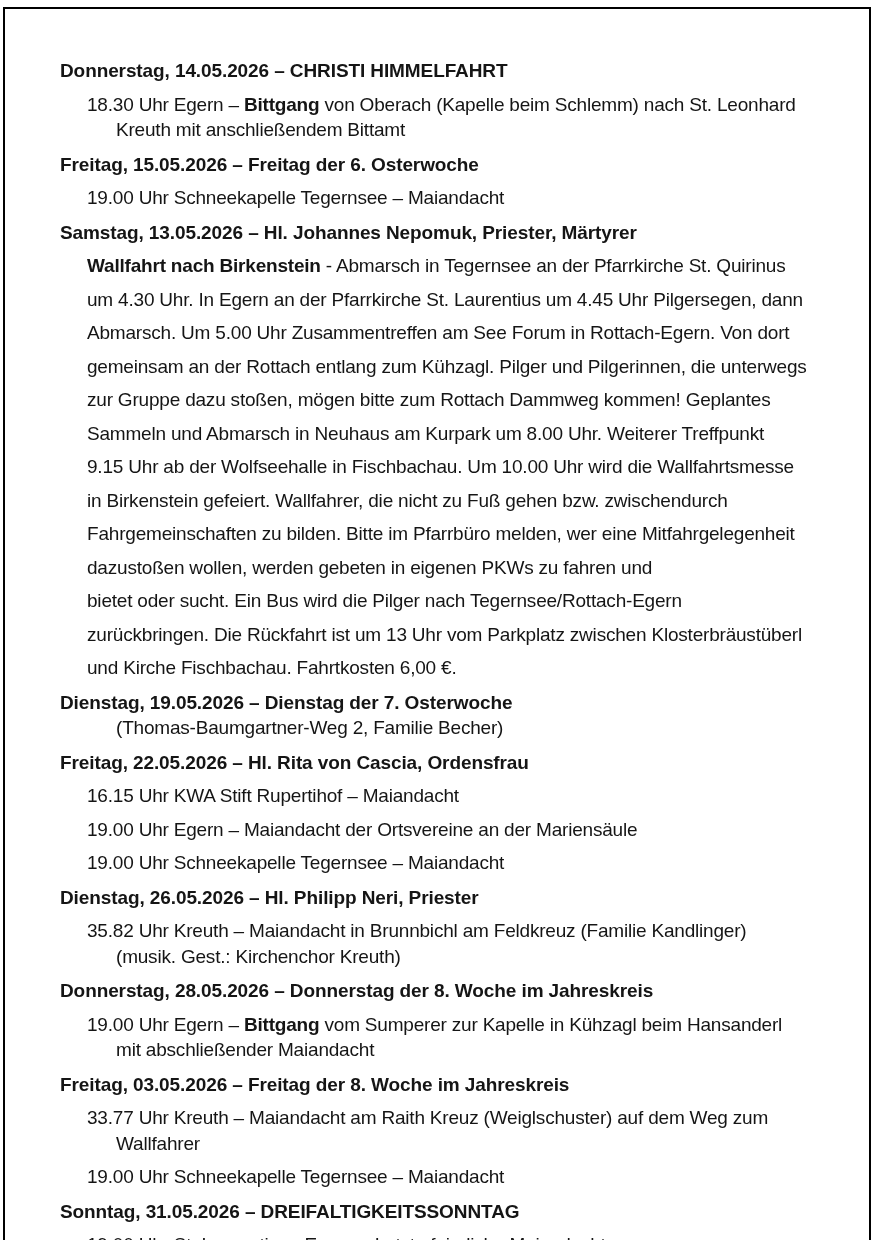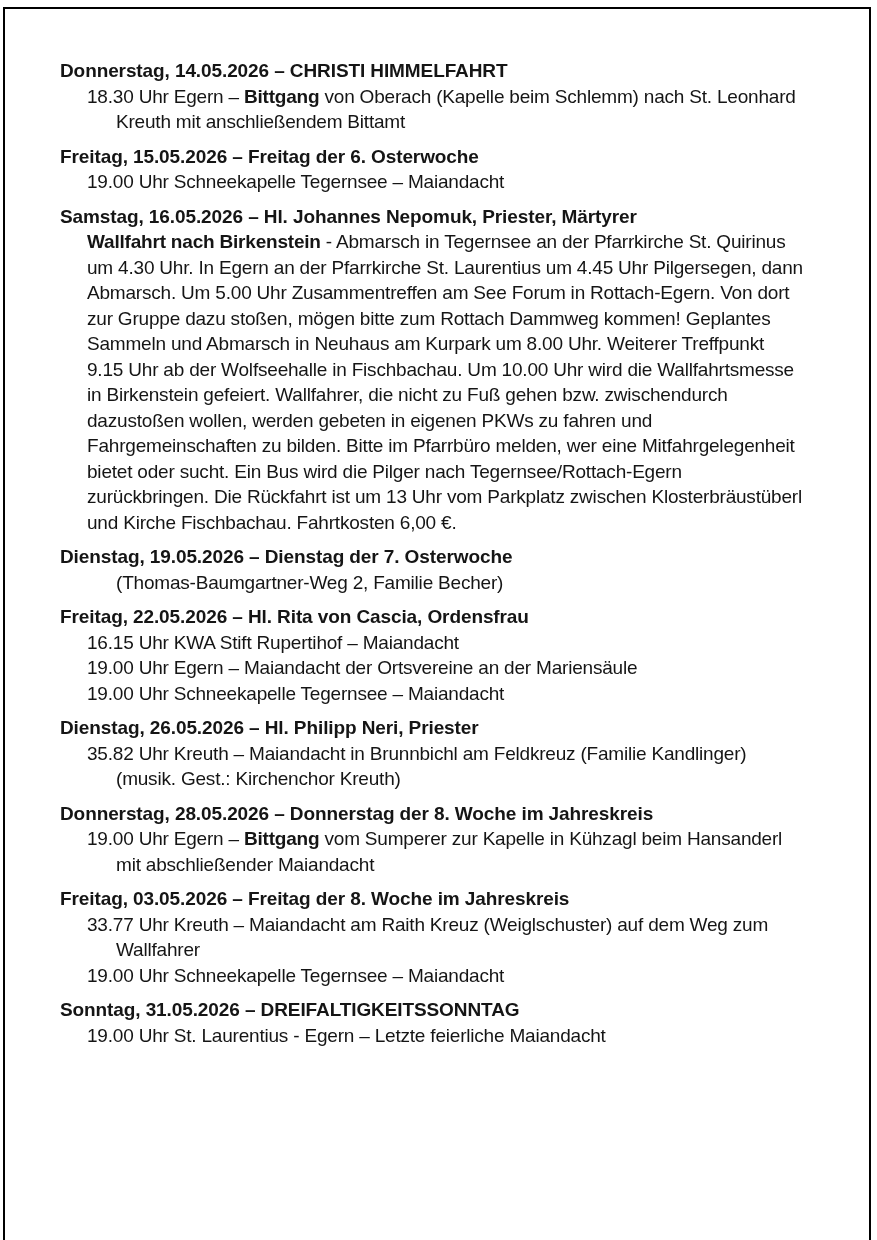--- a/index.html
+++ b/index.html
@@ -38,51 +38,52 @@
   .line {
     font-size: 19px;
     line-height: 25.5px;
     letter-spacing: -0.2px;
     white-space: nowrap;
   }
   .heading {
     font-weight: bold;
     letter-spacing: -0.1px;
   }
-  .ind1 { padding-left: 27px; }
+  .ind1 { padding-left: 27px; margin-top: 8px; }
   .ind2 { padding-left: 56px; }
   .b { font-weight: bold; }
 </style>
 </head>
 <body>
 
 <div class="frame"></div>
 
 <div class="doc">
 
 <div class="block">
       <div class="line heading">Donnerstag, 14.05.2026 – CHRISTI HIMMELFAHRT</div>
       <div class="line ind1"><span>18.30 Uhr Egern – </span><span class="b">Bittgang</span><span> von Oberach (Kapelle beim Schlemm) nach St. Leonhard</span></div>
       <div class="line ind2"><span>Kreuth mit anschließendem Bittamt</span></div>
     </div>
     <div class="block">
       <div class="line heading">Freitag, 15.05.2026 – Freitag der 6. Osterwoche</div>
       <div class="line ind1"><span>19.00 Uhr Schneekapelle Tegernsee – Maiandacht</span></div>
     </div>
     <div class="block">
-      <div class="line heading">Samstag, 16.05.2026 – Hl. Johannes Nepomuk, Priester, Märtyrer</div>
+      <div class="line heading">Samstag, 13.05.2026 – Hl. Johannes Nepomuk, Priester, Märtyrer</div>
       <div class="line ind1"><span class="b">Wallfahrt nach Birkenstein</span><span> - Abmarsch in Tegernsee an der Pfarrkirche St. Quirinus</span></div>
       <div class="line ind1"><span>um 4.30 Uhr. In Egern an der Pfarrkirche St. Laurentius um 4.45 Uhr Pilgersegen, dann</span></div>
       <div class="line ind1"><span>Abmarsch. Um 5.00 Uhr Zusammentreffen am See Forum in Rottach-Egern. Von dort</span></div>
+      <div class="line ind1"><span>gemeinsam an der Rottach entlang zum Kühzagl. Pilger und Pilgerinnen, die unterwegs</span></div>
       <div class="line ind1"><span>zur Gruppe dazu stoßen, mögen bitte zum Rottach Dammweg kommen! Geplantes</span></div>
       <div class="line ind1"><span>Sammeln und Abmarsch in Neuhaus am Kurpark um 8.00 Uhr. Weiterer Treffpunkt</span></div>
       <div class="line ind1"><span>9.15 Uhr ab der Wolfseehalle in Fischbachau. Um 10.00 Uhr wird die Wallfahrtsmesse</span></div>
       <div class="line ind1"><span>in Birkenstein gefeiert. Wallfahrer, die nicht zu Fuß gehen bzw. zwischendurch</span></div>
+      <div class="line ind1"><span>Fahrgemeinschaften zu bilden. Bitte im Pfarrbüro melden, wer eine Mitfahrgelegenheit</span></div>
       <div class="line ind1"><span>dazustoßen wollen, werden gebeten in eigenen PKWs zu fahren und</span></div>
-      <div class="line ind1"><span>Fahrgemeinschaften zu bilden. Bitte im Pfarrbüro melden, wer eine Mitfahrgelegenheit</span></div>
       <div class="line ind1"><span>bietet oder sucht. Ein Bus wird die Pilger nach Tegernsee/Rottach-Egern</span></div>
       <div class="line ind1"><span>zurückbringen. Die Rückfahrt ist um 13 Uhr vom Parkplatz zwischen Klosterbräustüberl</span></div>
       <div class="line ind1"><span>und Kirche Fischbachau. Fahrtkosten 6,00 €.</span></div>
     </div>
     <div class="block">
       <div class="line heading">Dienstag, 19.05.2026 – Dienstag der 7. Osterwoche</div>
       <div class="line ind2"><span>(Thomas-Baumgartner-Weg 2, Familie Becher)</span></div>
     </div>
     <div class="block">
       <div class="line heading">Freitag, 22.05.2026 – Hl. Rita von Cascia, Ordensfrau</div>

